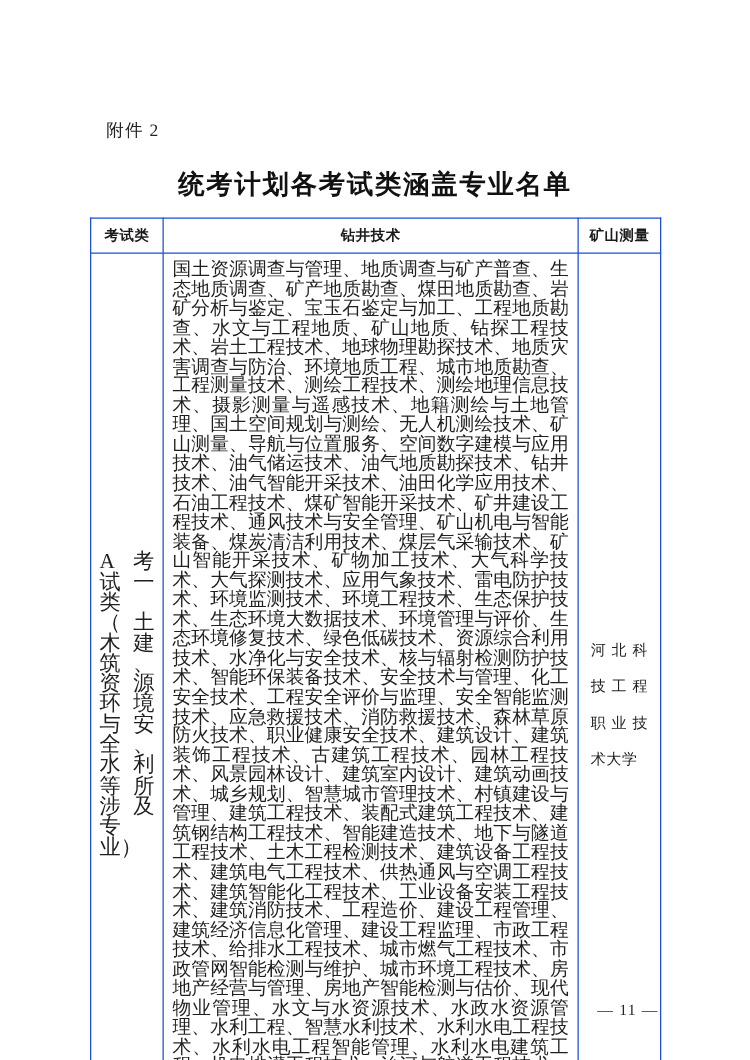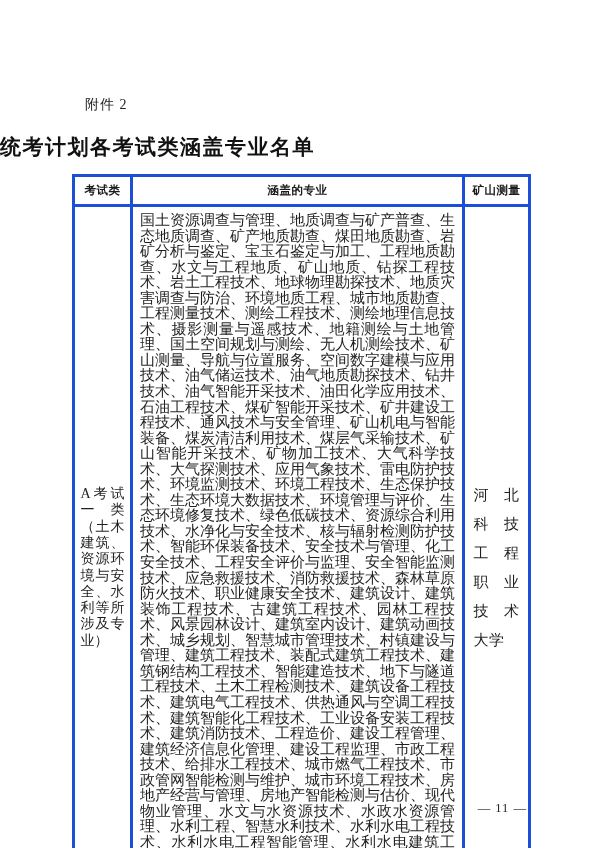--- a/index.html
+++ b/index.html
@@ -22,38 +22,38 @@
     top: 96px;
     font-size: 14px;
     letter-spacing: 1px;
     color: #222222;
   }
   .doc-title {
     position: absolute;
     left: 0;
     top: 133px;
     width: 600px;
-    text-align: left;
+    text-align: center;
     font-size: 21px;
     font-weight: bold;
     letter-spacing: 1.5px;
     color: #111111;
     margin: 0;
   }
   table.majors-table {
     position: absolute;
     left: 72px;
     top: 174px;
     width: 456px;
     border-collapse: collapse;
     table-layout: fixed;
   }
   table.majors-table th,
   table.majors-table td {
-    border: 3px solid #1d4ed8;
+    border: 1px solid #1d4ed8;
     padding: 0;
   }
   table.majors-table th {
     height: 27px;
     font-size: 11.5px;
     font-weight: bold;
     text-align: center;
     vertical-align: middle;
     letter-spacing: 0.5px;
     color: #1a1a1a;
@@ -61,21 +61,21 @@
   col.col-exam  { width: 58px; }
   col.col-major { width: 332px; }
   col.col-lead  { width: 66px; }
   td.exam-cell {
     vertical-align: middle;
     height: 533px;
   }
   td.exam-cell .exam-text {
     width: 44px;
     margin: 4px auto;
-    font-size: 14px;
+    font-size: 17px;
     line-height: 16.3px;
     text-align: justify;
     text-justify: inter-character;
     color: #1f1f1f;
   }
   td.majors-cell {
     vertical-align: top;
   }
   td.majors-cell .majors-text {
     padding: 6px 7px 0 7px;
@@ -84,21 +84,21 @@
     text-align: justify;
     text-justify: inter-character;
     color: #1f1f1f;
   }
   td.lead-cell {
     vertical-align: middle;
   }
   td.lead-cell .lead-text {
     width: 46px;
     margin: 16px auto;
-    font-size: 15px;
+    font-size: 12px;
     line-height: 29px;
     text-align: justify;
     text-justify: inter-character;
     letter-spacing: 0.5px;
     color: #1f1f1f;
   }
   .page-number {
     position: absolute;
     top: 753px;
     right: 73px;
@@ -119,21 +119,21 @@
 
   <table class="majors-table">
     <colgroup>
       <col class="col-exam">
       <col class="col-major">
       <col class="col-lead">
     </colgroup>
     <thead>
       <tr>
         <th>考试类</th>
-        <th>涵盖的专业</th>
+        <th>钻井技术</th>
         <th>矿山测量</th>
       </tr>
     </thead>
     <tbody>
       <tr>
         <td class="exam-cell">
           <div class="exam-text">A考试一类（土木建筑、资源环境与安全、水利等所涉及专业）</div>
         </td>
         <td class="majors-cell">
           <div class="majors-text">国土资源调查与管理、地质调查与矿产普查、生态地质调查、矿产地质勘查、煤田地质勘查、岩矿分析与鉴定、宝玉石鉴定与加工、工程地质勘查、水文与工程地质、矿山地质、钻探工程技术、岩土工程技术、地球物理勘探技术、地质灾害调查与防治、环境地质工程、城市地质勘查、工程测量技术、测绘工程技术、测绘地理信息技术、摄影测量与遥感技术、地籍测绘与土地管理、国土空间规划与测绘、无人机测绘技术、矿山测量、导航与位置服务、空间数字建模与应用技术、油气储运技术、油气地质勘探技术、钻井技术、油气智能开采技术、油田化学应用技术、石油工程技术、煤矿智能开采技术、矿井建设工程技术、通风技术与安全管理、矿山机电与智能装备、煤炭清洁利用技术、煤层气采输技术、矿山智能开采技术、矿物加工技术、大气科学技术、大气探测技术、应用气象技术、雷电防护技术、环境监测技术、环境工程技术、生态保护技术、生态环境大数据技术、环境管理与评价、生态环境修复技术、绿色低碳技术、资源综合利用技术、水净化与安全技术、核与辐射检测防护技术、智能环保装备技术、安全技术与管理、化工安全技术、工程安全评价与监理、安全智能监测技术、应急救援技术、消防救援技术、森林草原防火技术、职业健康安全技术、建筑设计、建筑装饰工程技术、古建筑工程技术、园林工程技术、风景园林设计、建筑室内设计、建筑动画技术、城乡规划、智慧城市管理技术、村镇建设与管理、建筑工程技术、装配式建筑工程技术、建筑钢结构工程技术、智能建造技术、地下与隧道工程技术、土木工程检测技术、建筑设备工程技术、建筑电气工程技术、供热通风与空调工程技术、建筑智能化工程技术、工业设备安装工程技术、建筑消防技术、工程造价、建设工程管理、建筑经济信息化管理、建设工程监理、市政工程技术、给排水工程技术、城市燃气工程技术、市政管网智能检测与维护、城市环境工程技术、房地产经营与管理、房地产智能检测与估价、现代物业管理、水文与水资源技术、水政水资源管理、水利工程、智慧水利技术、水利水电工程技术、水利水电工程智能管理、水利水电建筑工程、机电排灌工程技术、治河与航道工程技术、智能水务管理、水电站设备安装与管理、水电站运行与智能管理、水利机电设备智能管理、水土保持技术、水环境智能监测与治理、水生态修复技术</div>

